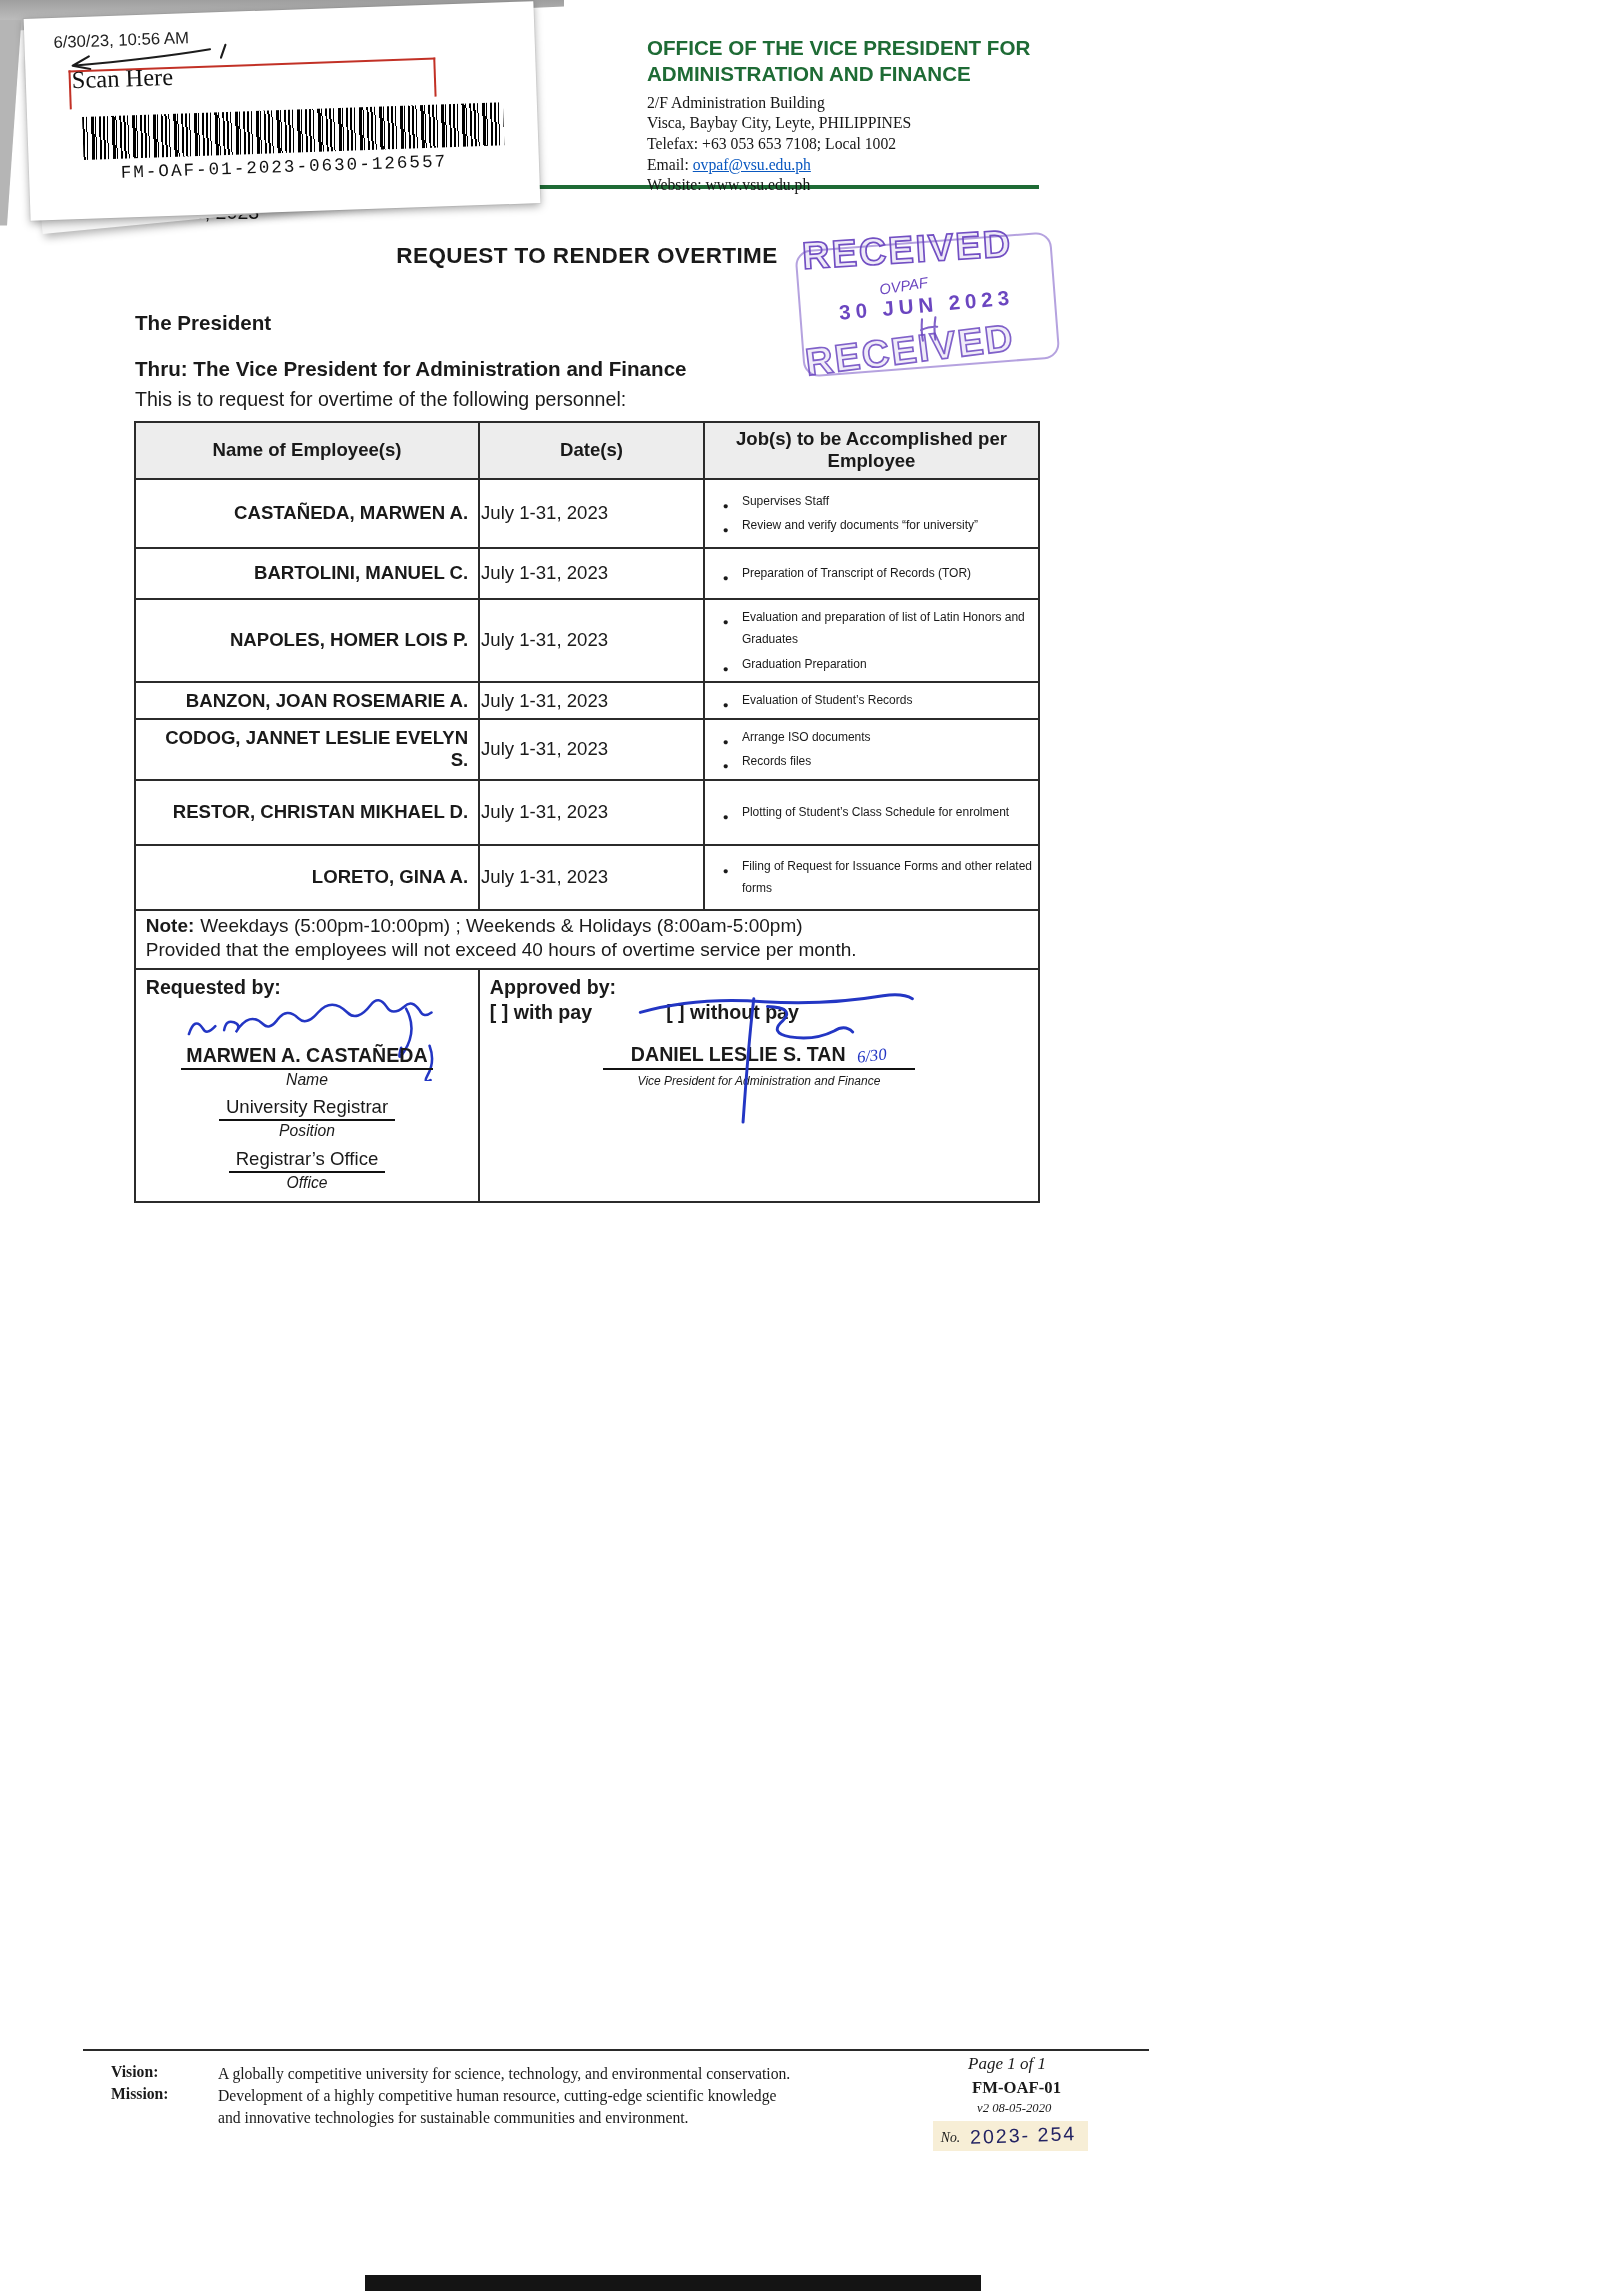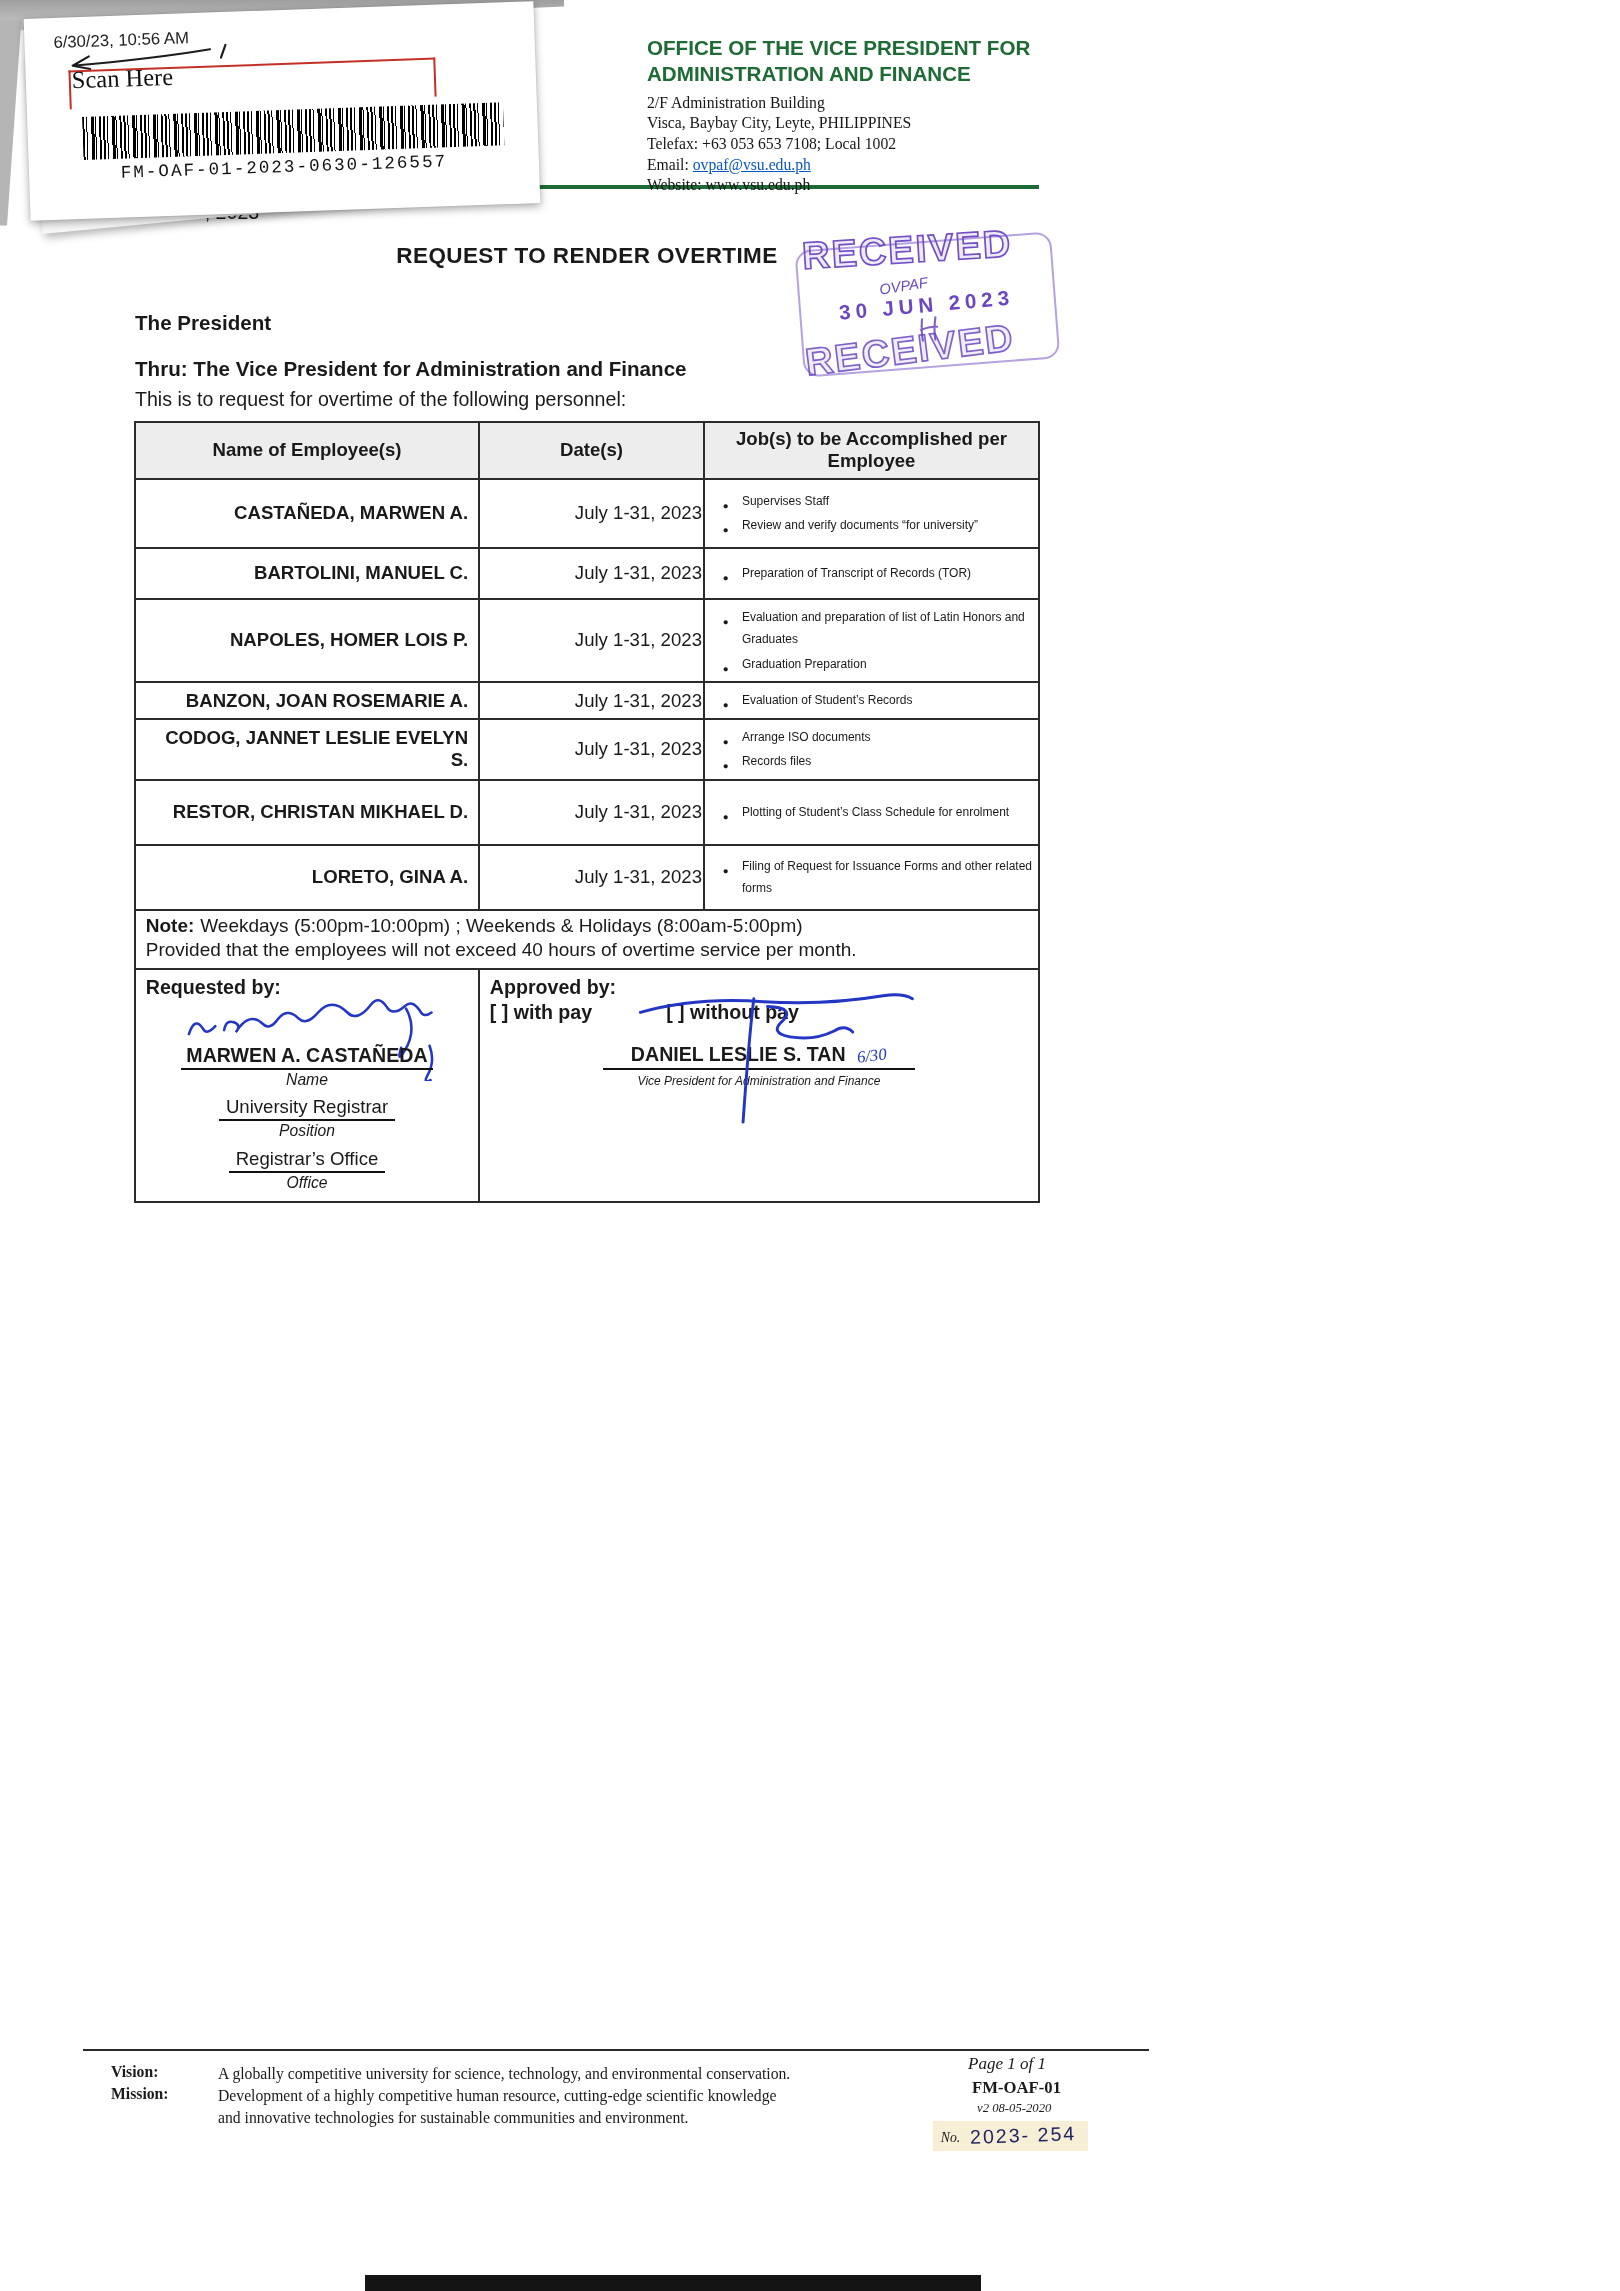--- a/index.html
+++ b/index.html
@@ -69,21 +69,21 @@
     font-size:20.6px; font-weight:bold; letter-spacing:4.9px; white-space:nowrap; }
   .stamp-mark { position:absolute; left:114px; top:84px; }
 
   
   .main-table { position:absolute; left:134px; top:421px; width:905px;
     border-collapse:collapse; font-size:18.6px; table-layout:fixed; }
   .main-table th, .main-table td { border:2px solid #2b2b2b; }
   .main-table th { background:#ededed; font-size:18.6px; font-weight:bold;
     padding:4.9px 7.8px; line-height:22.5px; }
   .name-cell { font-weight:bold; padding:5.9px 9.8px; vertical-align:middle;text-align:right; }
-  .date-cell { text-align:right; vertical-align:middle; }
+  .date-cell { text-align:left; vertical-align:middle; }
   .jobs-cell { padding:3.9px 5.9px; vertical-align:middle; font-size:12px; }
   ul.jobs { margin:0; padding:0; list-style:none; }
   ul.jobs li { position:relative; padding-left:31px; line-height:22.5px; margin:2px 0; }
   ul.jobs li::before { content:"●"; font-size:9.8px; position:absolute; left:11.8px; top:4.9px; }
   .note-cell { padding:2.9px 9.8px 4.9px; font-size:19px; line-height:24.5px; }
   .note-label { font-weight:bold; }
   .note-rest { margin-left:5.9px; }
 
   
   .sig-cell { vertical-align:top; position:relative; }

